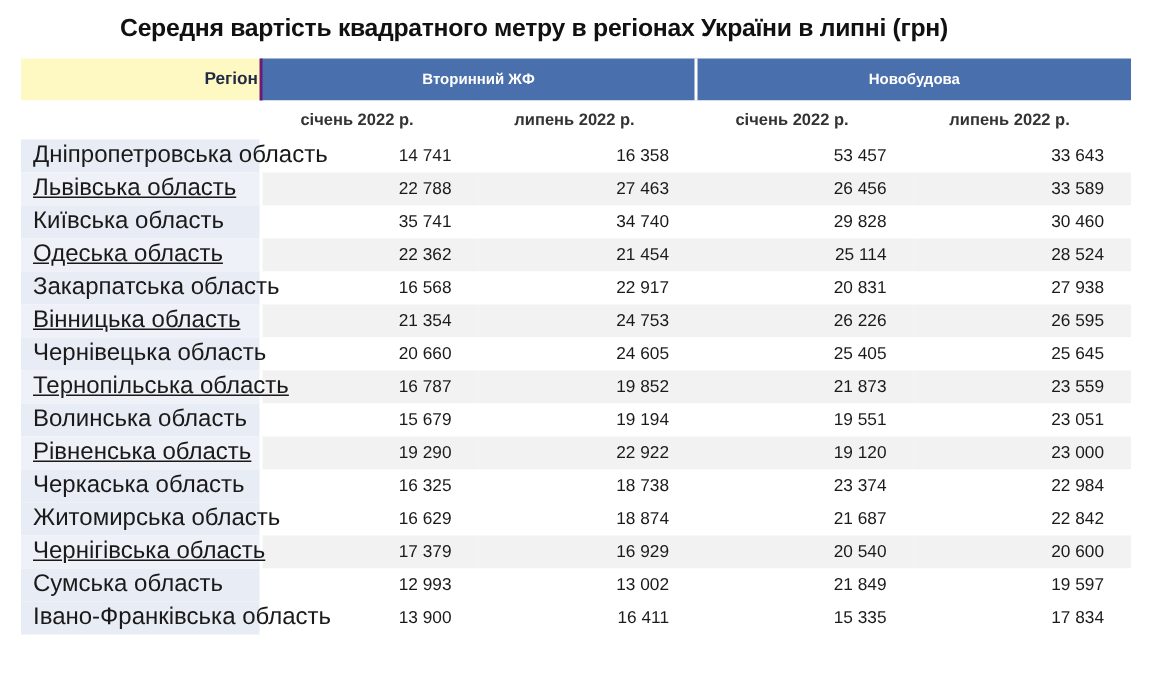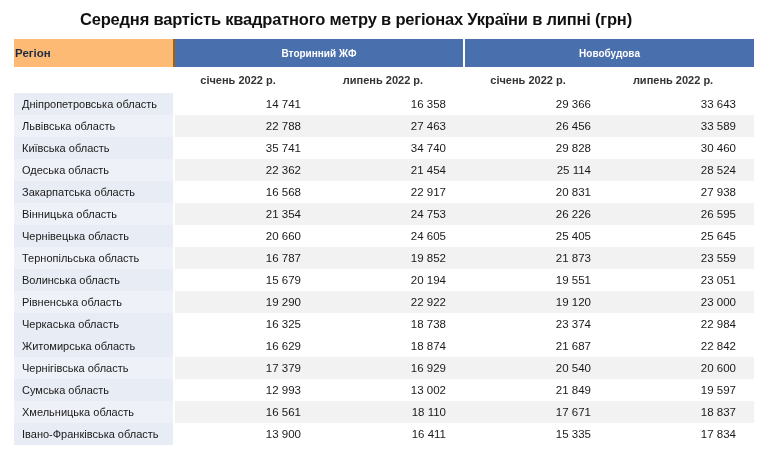--- a/index.html
+++ b/index.html
@@ -32,28 +32,28 @@
   }
   table.data {
     width: 740px;
     border-collapse: collapse;
     table-layout: fixed;
     margin: 0 auto;
   }
   table.data col.c-region { width: 160px; }
   table.data col.c-num { width: 145px; }
   .hdr-region {
-    background: #fdba74;
+    background: #fef9c3;
     color: #1f2a44;
     font-size: 11.5px;
     font-weight: bold;
-    text-align: left;
+    text-align: right;
     height: 26px;
     vertical-align: middle;
-    border-right: 2px solid #a16207;
+    border-right: 2px solid #701a75;
   }
   .hdr-group {
     background: #4a6fad;
     color: #ffffff;
     font-size: 10px;
     font-weight: bold;
     text-align: center;
     height: 26px;
     vertical-align: middle;
   }
@@ -66,40 +66,40 @@
     background: #ffffff;
     color: #333333;
     font-size: 11px;
     text-align: center;
     padding-right: 18px;
     height: 24px;
     vertical-align: middle;
     white-space: nowrap;
   }
   td.region {
-    font-size: 11px;
+    font-size: 16px;
     color: #1a1a1a;
     text-align: left;
     padding-left: 8px;
     height: 20px;
     vertical-align: middle;
     white-space: nowrap;
     border-right: 2px solid #ffffff;
   }
   td.num {
     font-size: 11.5px;
     color: #1a1a1a;
     text-align: right;
     padding-right: 18px;
     height: 20px;
     vertical-align: middle;
     white-space: nowrap;
   }
   tr.r-even td.region { background: #e8ecf4; }
-  tr.r-odd  td.region { background: #eef1f7; }
+  tr.r-odd  td.region { background: #eef1f7; text-decoration: underline; }
   tr.r-even td.num { background: #ffffff; text-align: right; }
   tr.r-odd  td.num { background: #f2f2f2; }
 </style>
 </head>
 <body>
 
 <div class="page">
 
   <div class="title">Середня вартість квадратного метру в регіонах України в липні (грн)</div>
 
@@ -123,21 +123,21 @@
         <th class="sub-period">липень 2022 р.</th>
         <th class="sub-period">січень 2022 р.</th>
         <th class="sub-period">липень 2022 р.</th>
       </tr>
     </thead>
     <tbody id="tbody">
         <tr class="r-even">
           <td class="region">Дніпропетровська область</td>
           <td class="num">14 741</td>
           <td class="num">16 358</td>
-          <td class="num">29 366</td>
+          <td class="num">53 457</td>
           <td class="num">33 643</td>
         </tr>
         <tr class="r-odd">
           <td class="region">Львівська область</td>
           <td class="num">22 788</td>
           <td class="num">27 463</td>
           <td class="num">26 456</td>
           <td class="num">33 589</td>
         </tr>
         <tr class="r-even">
@@ -178,21 +178,21 @@
         <tr class="r-odd">
           <td class="region">Тернопільська область</td>
           <td class="num">16 787</td>
           <td class="num">19 852</td>
           <td class="num">21 873</td>
           <td class="num">23 559</td>
         </tr>
         <tr class="r-even">
           <td class="region">Волинська область</td>
           <td class="num">15 679</td>
-          <td class="num">20 194</td>
+          <td class="num">19 194</td>
           <td class="num">19 551</td>
           <td class="num">23 051</td>
         </tr>
         <tr class="r-odd">
           <td class="region">Рівненська область</td>
           <td class="num">19 290</td>
           <td class="num">22 922</td>
           <td class="num">19 120</td>
           <td class="num">23 000</td>
         </tr>
@@ -217,27 +217,20 @@
           <td class="num">20 540</td>
           <td class="num">20 600</td>
         </tr>
         <tr class="r-even">
           <td class="region">Сумська область</td>
           <td class="num">12 993</td>
           <td class="num">13 002</td>
           <td class="num">21 849</td>
           <td class="num">19 597</td>
         </tr>
-        <tr class="r-odd">
-          <td class="region">Хмельницька область</td>
-          <td class="num">16 561</td>
-          <td class="num">18 110</td>
-          <td class="num">17 671</td>
-          <td class="num">18 837</td>
-        </tr>
         <tr class="r-even">
           <td class="region">Івано-Франківська область</td>
           <td class="num">13 900</td>
           <td class="num">16 411</td>
           <td class="num">15 335</td>
           <td class="num">17 834</td>
         </tr>
       </tbody>
   </table>
 

